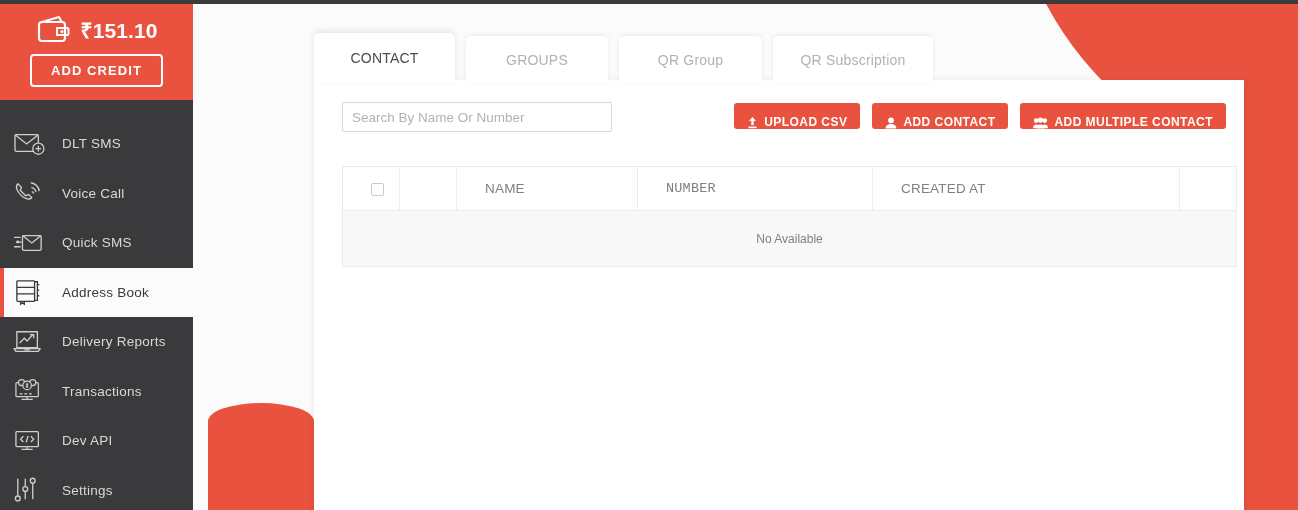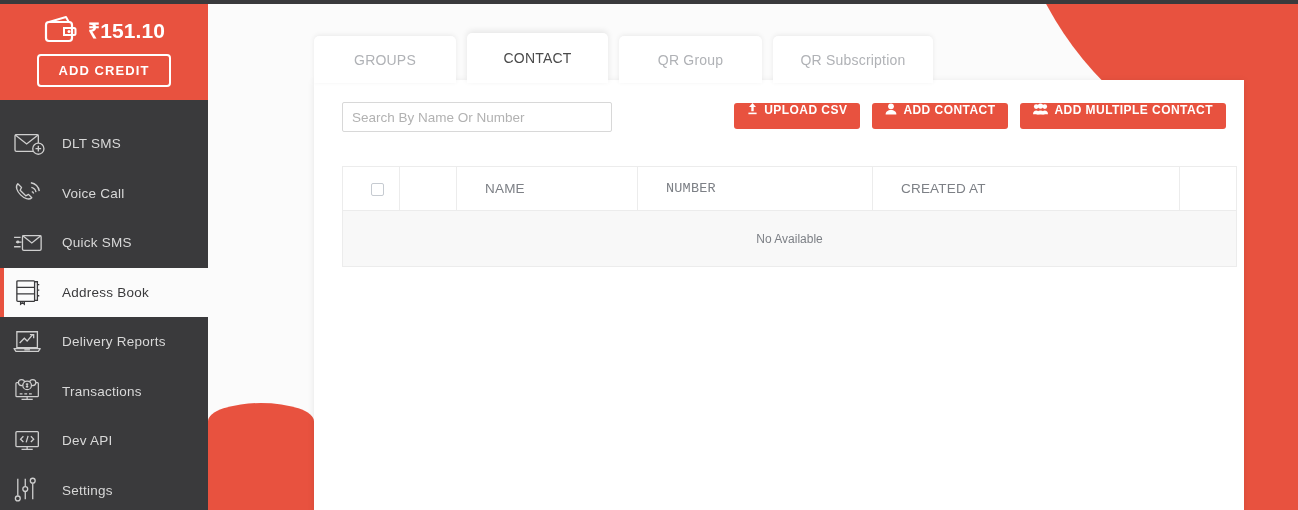--- a/index.html
+++ b/index.html
@@ -30,21 +30,21 @@
   }
   .deco-red-bottomleft {
     position: absolute; left: 208px; top: 403px; width: 106px; height: 130px;
     background: #e8523f;
     border-radius: 60% 60% 0 0 / 22px 22px 0 0;
     z-index: 1;
   }
 
   
   .sidebar {
-    position: absolute; left: 0; top: 0; width: 208px; height: 510px;
+    position: absolute; left: 0; top: 0; width: 193px; height: 510px;
     background: #3a3a3c; z-index: 20;
   }
   .wallet-box {
     height: 100px; background: #e8523f;
     display: flex; flex-direction: column; align-items: center;
     justify-content: center; gap: 9px; padding-top: 2px;
   }
   .wallet-row { display: flex; align-items: center; gap: 11px; }
   .wallet-icon { width: 34px; height: 30px; display:block; }
   .wallet-amount {
@@ -96,21 +96,21 @@
   .search-input {
     width: 270px; height: 30px; border: 1px solid #d8d8d8; background: #fff;
     padding: 0 9px; font-size: 13.5px; color: #4a4a4a;
     font-family: "Liberation Sans", sans-serif; border-radius: 2px; outline: none;
   }
   .search-input::placeholder { color: #b2b2b2; }
   .btn-group { margin-left: auto; display: flex; gap: 12px; padding-top: 1px; }
   .btn {
     background: #e8523f; color: #fff; border: none; border-radius: 3px;
     height: 26px; padding: 0 13px; font-size: 12px; font-weight: 700;
-    letter-spacing: .45px; cursor: pointer; display: flex; align-items: flex-start;
+    letter-spacing: .45px; cursor: pointer; display: flex; align-items: flex-end;
     gap: 6px; font-family: "Liberation Sans", sans-serif;
   }
   .btn svg { display: block; }
 
   
   .tbl-wrap { padding: 34px 28px 0 28px; }
   table.contacts { width: 100%; border-collapse: collapse; table-layout: fixed; }
   table.contacts th {
     border: 1px solid #ececec; height: 44px; text-align: left;
     font-weight: 400; font-size: 13.5px; color: #7d8086;
@@ -260,22 +260,22 @@
               <circle cx="21" cy="5" r="2.6"></circle>
           </svg>
         </span>
         <span class="nav-label">Settings</span>
       </div>
 
     </nav>
   </aside>
 
   <div class="tabs">
+    <div class="tab t1">CONTACT</div>
     <div class="tab t2">GROUPS</div>
-    <div class="tab t1">CONTACT</div>
     <div class="tab t3">QR Group</div>
     <div class="tab t4">QR Subscription</div>
   </div>
 
   <main class="panel">
 
     <div class="panel-top">
       <input class="search-input" type="text" placeholder="Search By Name Or Number" style="">
 
       <div class="btn-group">

